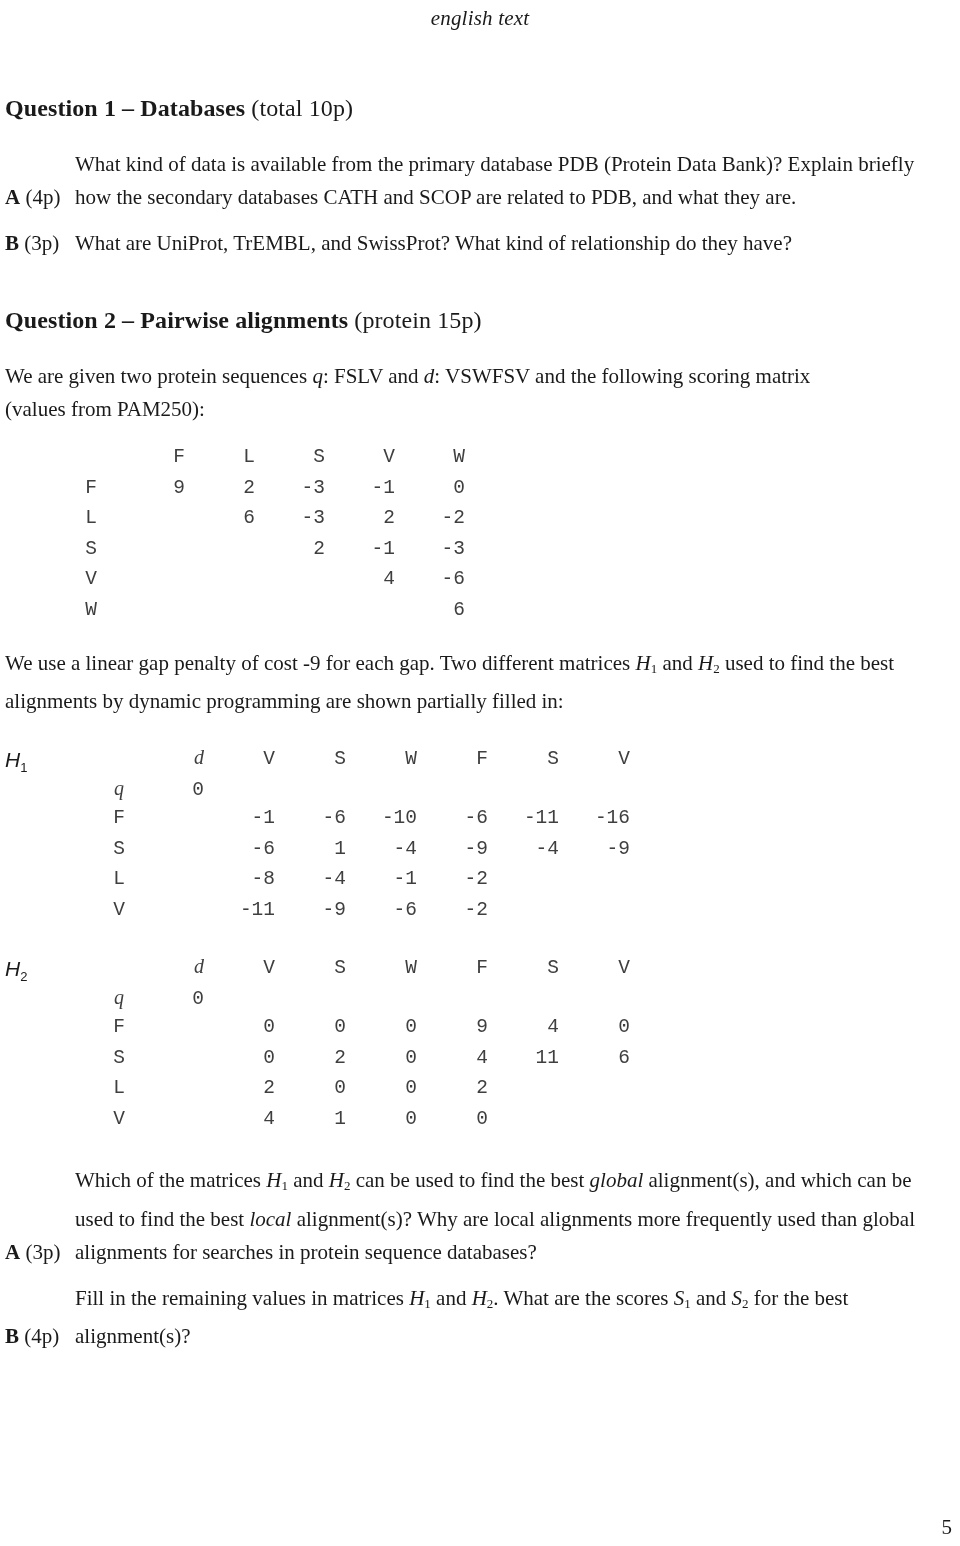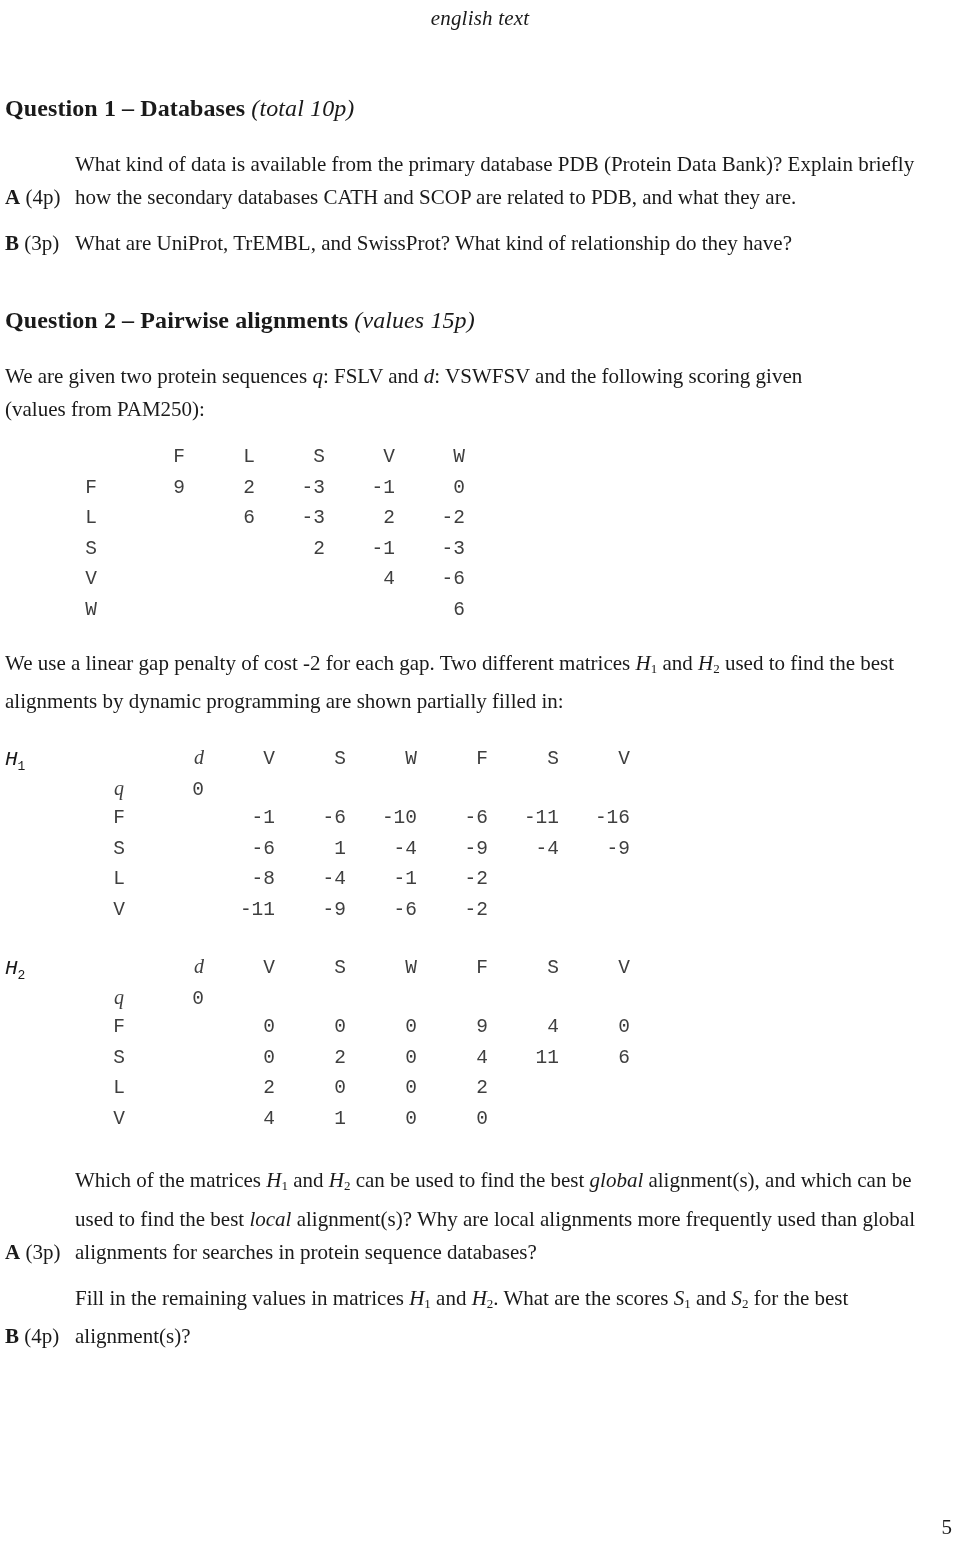--- a/index.html
+++ b/index.html
@@ -25,21 +25,21 @@
   }
 
   .content { position: absolute; left: 5px; top: 95px; width: 950px; }
 
   h2.qhead {
     font-size: 24px;
     font-weight: bold;
     margin: 0 0 14px 0;
     letter-spacing: 0.1px;
   }
-  h2.qhead .light { font-weight: normal; font-style: italic; }
+  h2.qhead .light { font-weight: normal; }
 
   .item {
     display: flex;
     align-items: flex-end;
     margin-bottom: 13px;
   }
   .item .label {
     flex: 0 0 70px;
     font-size: 21px;
     line-height: 33px;
@@ -77,21 +77,21 @@
     padding-right: 6px;
   }
   table.matrix td.cell, table.matrix th.cell { width: 70px; padding-right: 22px; }
 
   .score-matrix { margin: 20px 0 18px 46px; }
 
   .hmatrix-wrap { position: relative; margin-bottom: 4px; }
   .hname {
     position: absolute;
     left: 0; top: 2px;
-    font-family: Liberation Mono, monospace;
+    font-family: Liberation Sans, sans-serif;
     font-style: italic;
     font-size: 21px;
   }
   .hname sub { font-size: 13px; font-style: normal; }
   table.hmatrix { margin-left: 86px; }
   table.hmatrix td.rowlab, table.hmatrix th.rowlab {
     width: 60px; text-align: center; padding-right: 4px;
   }
   table.hmatrix td.cell, table.hmatrix th.cell { width: 71px; padding-right: 18px; }
   .serif-ital {
@@ -136,26 +136,26 @@
 
     <div class="item">
       <div class="label"><b>B</b> <span>(3p)</span></div>
       <div class="body">What are UniProt, TrEMBL, and SwissProt? What kind of relationship do they have?</div>
     </div>
 
 
     <div class="spacer-lg"></div>
 
     <h2 class="qhead">
-      <span>Question 2 – Pairwise alignments</span><span class="light"> (values 15p)</span>
+      <span>Question 2 – Pairwise alignments</span><span class="light"> (protein 15p)</span>
     </h2>
 
     <div class="spacer-sm"></div>
 
-    <p class="para"><span>We are given two protein sequences </span><i class="v">q</i><span>: FSLV and </span><i class="v">d</i><span>: VSWFSV and the following scoring given</span><br><span>(values from PAM250):</span></p>
+    <p class="para"><span>We are given two protein sequences </span><i class="v">q</i><span>: FSLV and </span><i class="v">d</i><span>: VSWFSV and the following scoring matrix</span><br><span>(values from PAM250):</span></p>
 
     <table class="matrix score-matrix">
       <tbody>
           <tr>
         <th class="rowlab"></th>
         <th class="cell">F</th>
         <th class="cell">L</th>
         <th class="cell">S</th>
         <th class="cell">V</th>
         <th class="cell">W</th>
@@ -196,21 +196,21 @@
         <td class="rowlab">W</td>
         <td class="cell"></td>
         <td class="cell"></td>
         <td class="cell"></td>
         <td class="cell"></td>
         <td class="cell">6</td>
       </tr>
     </tbody>
       </table>
 
-    <p class="para gap-note"><span>We use a linear gap penalty of cost -2 for each gap. Two different matrices </span><i class="v"><span>H</span><sub class="n">1</sub></i><span> and </span><i class="v"><span>H</span><sub class="n">2</sub></i><span> used to find the best alignments by dynamic programming are shown partially filled in:</span></p>
+    <p class="para gap-note"><span>We use a linear gap penalty of cost -9 for each gap. Two different matrices </span><i class="v"><span>H</span><sub class="n">1</sub></i><span> and </span><i class="v"><span>H</span><sub class="n">2</sub></i><span> used to find the best alignments by dynamic programming are shown partially filled in:</span></p>
 
     <div class="spacer-md"></div>
 
     <div class="hmatrix-wrap">
       <div class="hname"><span>H</span><sub>1</sub></div>
       <table class="matrix hmatrix">
         <tbody>
             <tr>
           <th class="rowlab"></th>
           <th class="cell serif-ital">d</th>

